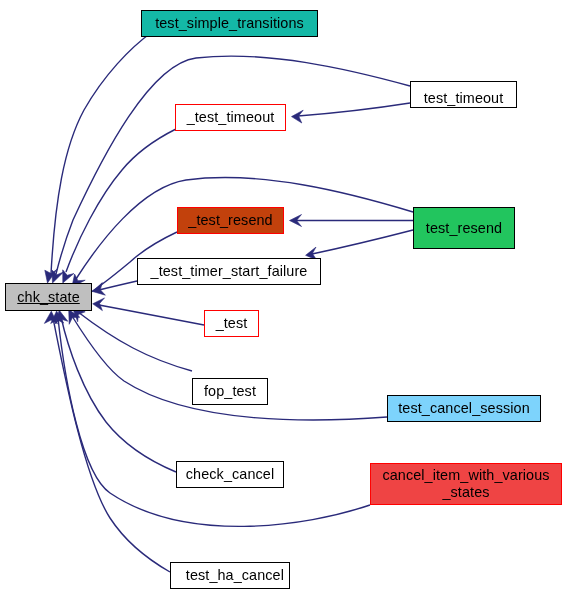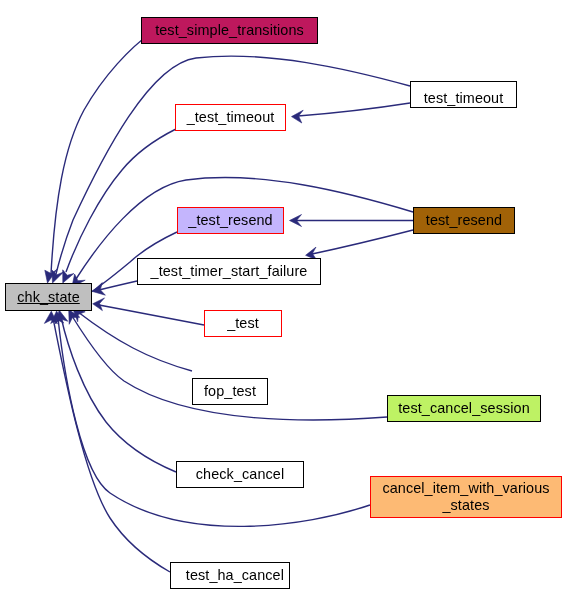--- a/index.html
+++ b/index.html
@@ -123,28 +123,28 @@
         <path class="edge-head" d="M289.5,220.5 L301.5,214.5 L296.5,220.5 L301.5,226.5 Z" fill="#2a2a7a" stroke="#2a2a7a"></path>
       </g>
       <g>
         <path class="edge-path" d="M413,230 C382,238 345,247 312,254" stroke="#2a2a7a"></path>
         <path class="edge-head" d="M305.6,255.3 L316.0,247.1 L312.4,253.6 L316.7,259.9 Z" fill="#2a2a7a" stroke="#2a2a7a"></path>
       </g>
     </svg>
 
   <div id="nodes-layer">
       <div class="gnode focus" style="left: 5px; top: 283px; width: 87px; height: 28px; border-color: rgb(0, 0, 0); background: rgb(191, 191, 191);"><span class="gnode-label">chk_state</span></div>
-      <div class="gnode" style="left: 141px; top: 17px; width: 177px; height: 27px; border-color: rgb(0, 0, 0); background: #be185d;"><span class="gnode-label">test_simple_transitions</span></div>
+      <div class="gnode" style="left: 141px; top: 10px; width: 177px; height: 27px; border-color: rgb(0, 0, 0); background: #14b8a6;"><span class="gnode-label">test_simple_transitions</span></div>
       <div class="gnode" style="left: 410px; top: 81px; width: 107px; height: 27px; border-color: rgb(0, 0, 0); background: rgb(255, 255, 255); align-items: flex-end;"><span class="gnode-label">test_timeout</span></div>
       <div class="gnode danger" style="left: 175px; top: 104px; width: 111px; height: 27px; border-color: rgb(255, 0, 0); background: rgb(255, 255, 255);"><span class="gnode-label">_test_timeout</span></div>
-      <div class="gnode danger" style="left: 177px; top: 207px; width: 107px; height: 27px; border-color: rgb(255, 0, 0); background: #c4b5fd;"><span class="gnode-label">_test_resend</span></div>
-      <div class="gnode" style="left: 413px; top: 207px; width: 102px; height: 27px; border-color: rgb(0, 0, 0); background: #a16207;"><span class="gnode-label">test_resend</span></div>
+      <div class="gnode danger" style="left: 177px; top: 207px; width: 107px; height: 27px; border-color: rgb(255, 0, 0); background: #c2410c;"><span class="gnode-label">_test_resend</span></div>
+      <div class="gnode" style="left: 413px; top: 207px; width: 102px; height: 42px; border-color: rgb(0, 0, 0); background: #22c55e;"><span class="gnode-label">test_resend</span></div>
       <div class="gnode" style="left: 137px; top: 258px; width: 184px; height: 27px; border-color: rgb(0, 0, 0); background: rgb(255, 255, 255);"><span class="gnode-label">_test_timer_start_failure</span></div>
-      <div class="gnode danger" style="left: 204px; top: 310px; width: 78px; height: 27px; border-color: rgb(255, 0, 0); background: rgb(255, 255, 255);"><span class="gnode-label">_test</span></div>
+      <div class="gnode danger" style="left: 204px; top: 310px; width: 55px; height: 27px; border-color: rgb(255, 0, 0); background: rgb(255, 255, 255);"><span class="gnode-label">_test</span></div>
       <div class="gnode" style="left: 192px; top: 360px; width: 76px; height: 27px; border-color: rgb(0, 0, 0); background: rgb(255, 255, 255); margin-top: 18px;"><span class="gnode-label">fop_test</span></div>
-      <div class="gnode" style="left: 387px; top: 395px; width: 154px; height: 27px; border-color: rgb(0, 0, 0); background: #bef264;"><span class="gnode-label">test_cancel_session</span></div>
-      <div class="gnode" style="left: 176px; top: 461px; width: 128px; height: 27px; border-color: rgb(0, 0, 0); background: rgb(255, 255, 255);"><span class="gnode-label">check_cancel</span></div>
-      <div class="gnode danger" style="left: 370px; top: 476px; width: 192px; height: 42px; border-color: rgb(255, 0, 0); background: #fdba74;"><span class="gnode-label">cancel_item_with_various
+      <div class="gnode" style="left: 387px; top: 395px; width: 154px; height: 27px; border-color: rgb(0, 0, 0); background: #7dd3fc;"><span class="gnode-label">test_cancel_session</span></div>
+      <div class="gnode" style="left: 176px; top: 461px; width: 108px; height: 27px; border-color: rgb(0, 0, 0); background: rgb(255, 255, 255);"><span class="gnode-label">check_cancel</span></div>
+      <div class="gnode danger" style="left: 370px; top: 463px; width: 192px; height: 42px; border-color: rgb(255, 0, 0); background: #ef4444;"><span class="gnode-label">cancel_item_with_various
 _states</span></div>
       <div class="gnode" style="left: 170px; top: 562px; width: 120px; height: 27px; border-color: rgb(0, 0, 0); background: rgb(255, 255, 255); justify-content: flex-end;"><span class="gnode-label">test_ha_cancel</span></div>
     </div>
 
 </div>
 
 </body></html>

